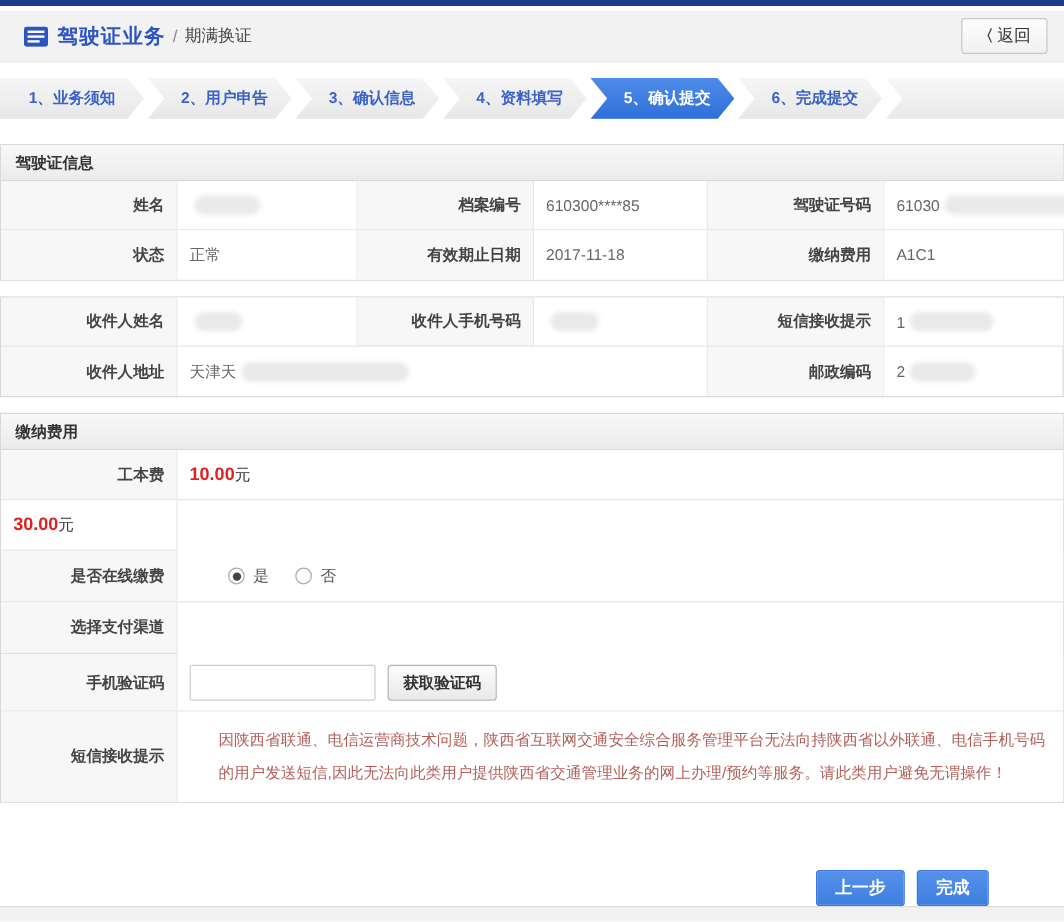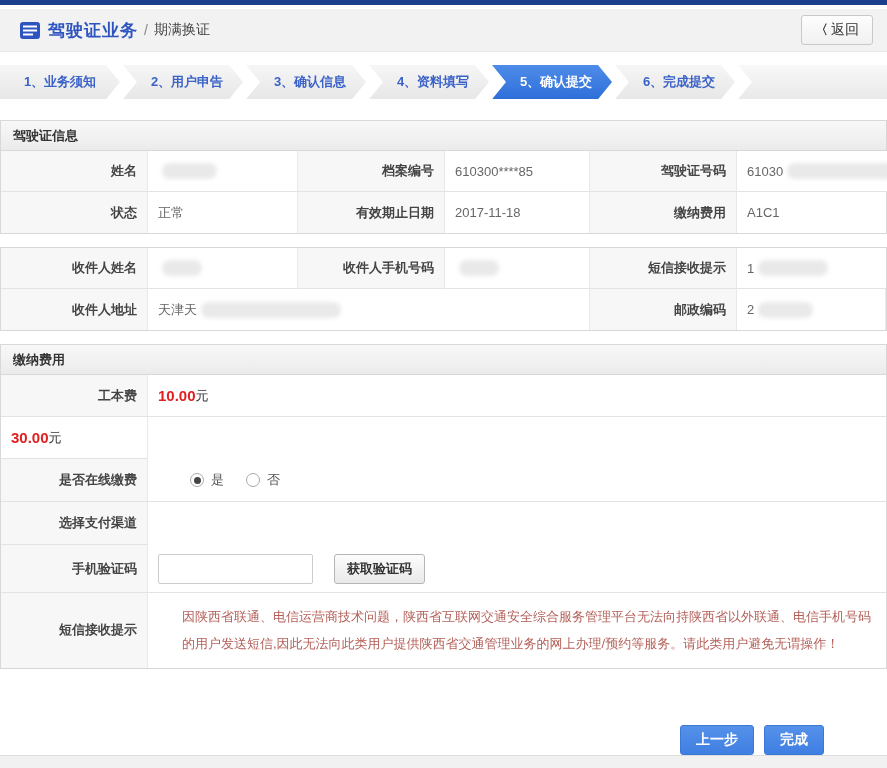--- a/index.html
+++ b/index.html
@@ -98,21 +98,21 @@
   }
   .radio.checked .circ::after { content: ""; width: 7px; height: 7px; border-radius: 50%; background: #444; }
   .radio .rlabel { color: #555; }
 
   .code-row { min-height: 48px; }
   .code-input {
     width: 155px; height: 30px; border: 1px solid #ccc; border-radius: 2px;
     padding: 0 8px; font-size: 13px; color: #333; outline: none; background: #fff;
   }
   .code-btn {
-    margin-left: 21px; height: 30px; padding: 0 12px;
+    margin-left: 10px; height: 30px; padding: 0 12px;
     background: linear-gradient(#fcfcfc, #e9e9e9);
     border: 1px solid #b5b5b5; border-radius: 3px;
     font-size: 13px; font-weight: bold; color: #333; cursor: pointer;
   }
   .notice-cell { align-items: center; padding: 10px 14px; }
   .notice-text { line-height: 2.1; font-size: 13px; margin-left: 20px; }
 
   
   .actions { display: flex; justify-content: flex-end; padding: 33px 63px 0 0; gap: 10px; }
   .btn-blue {

